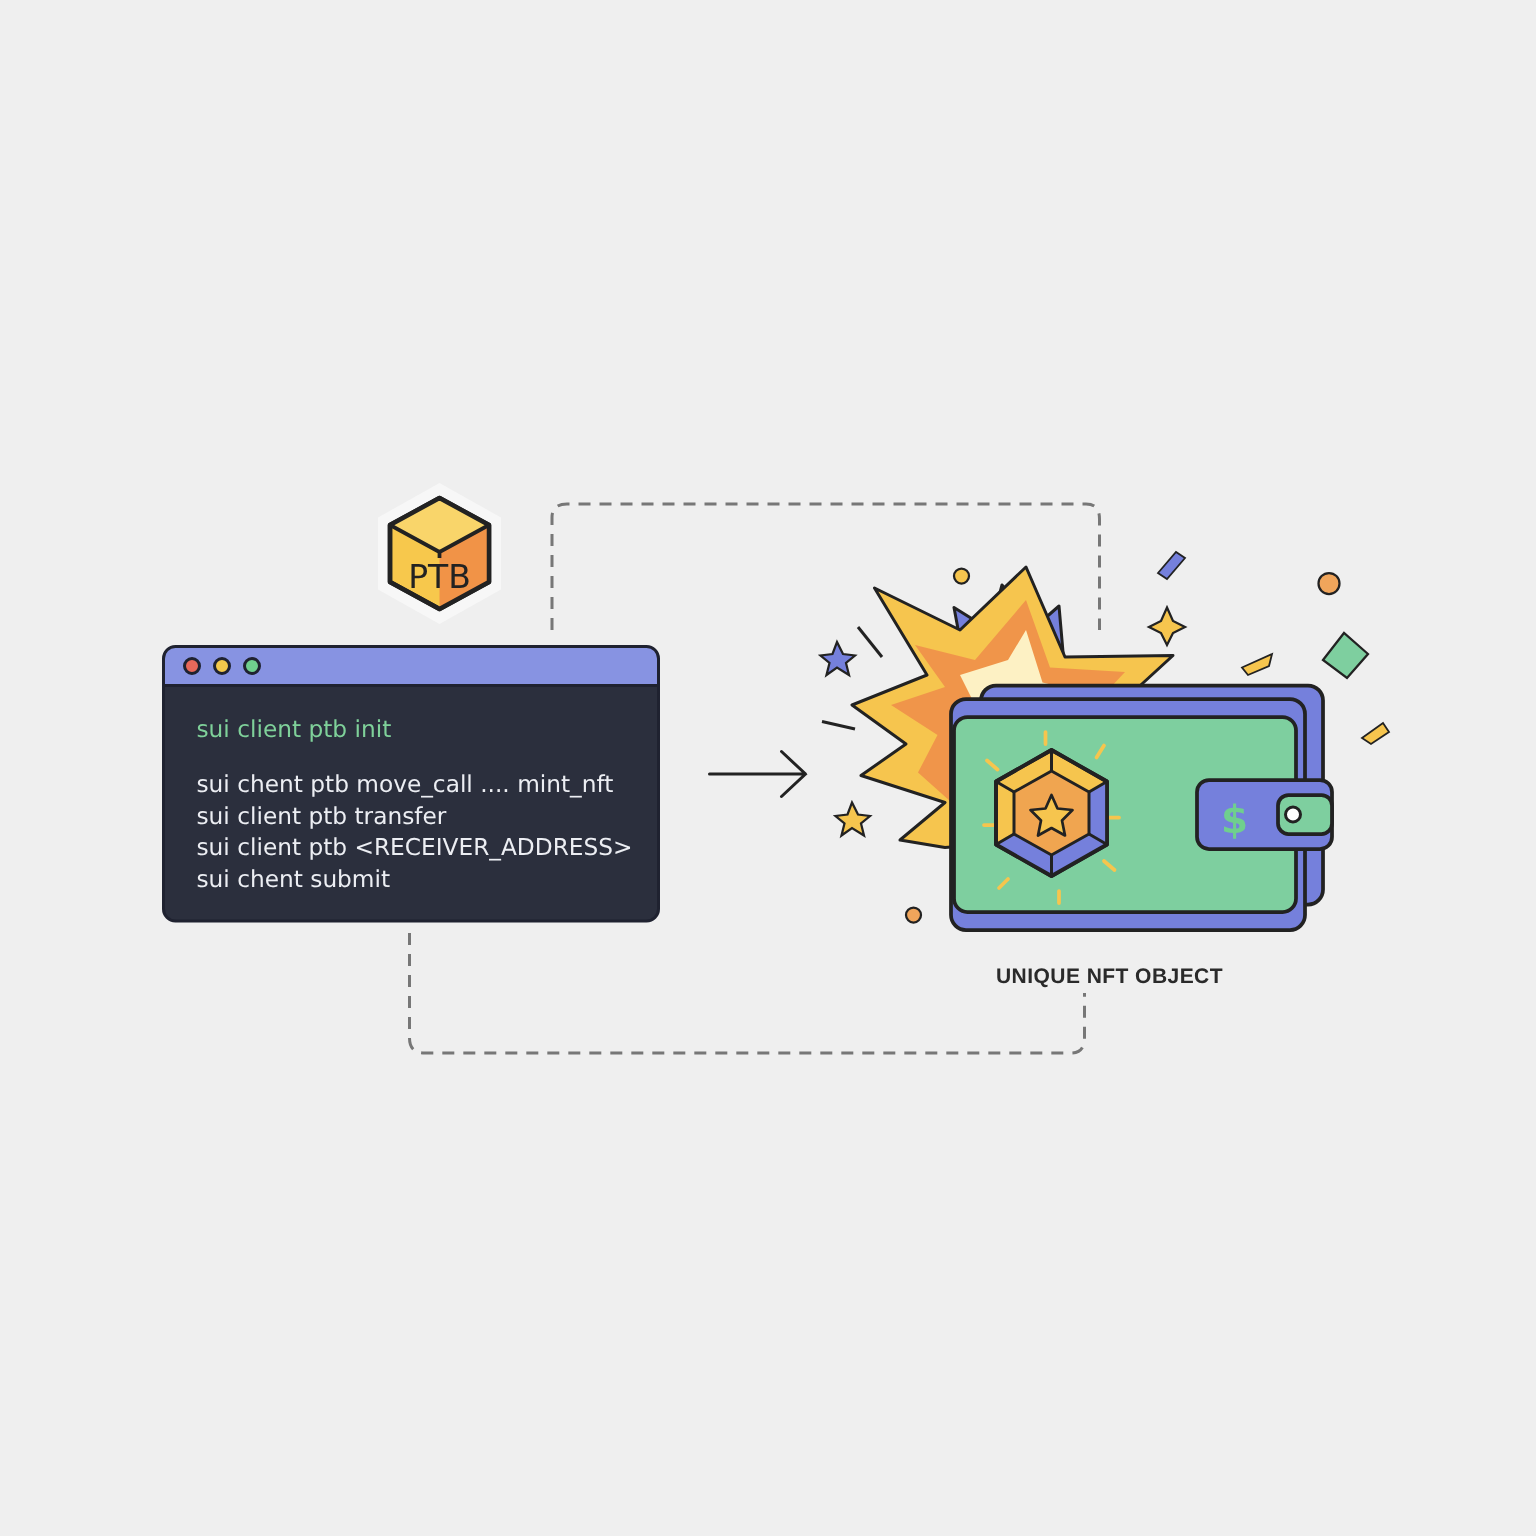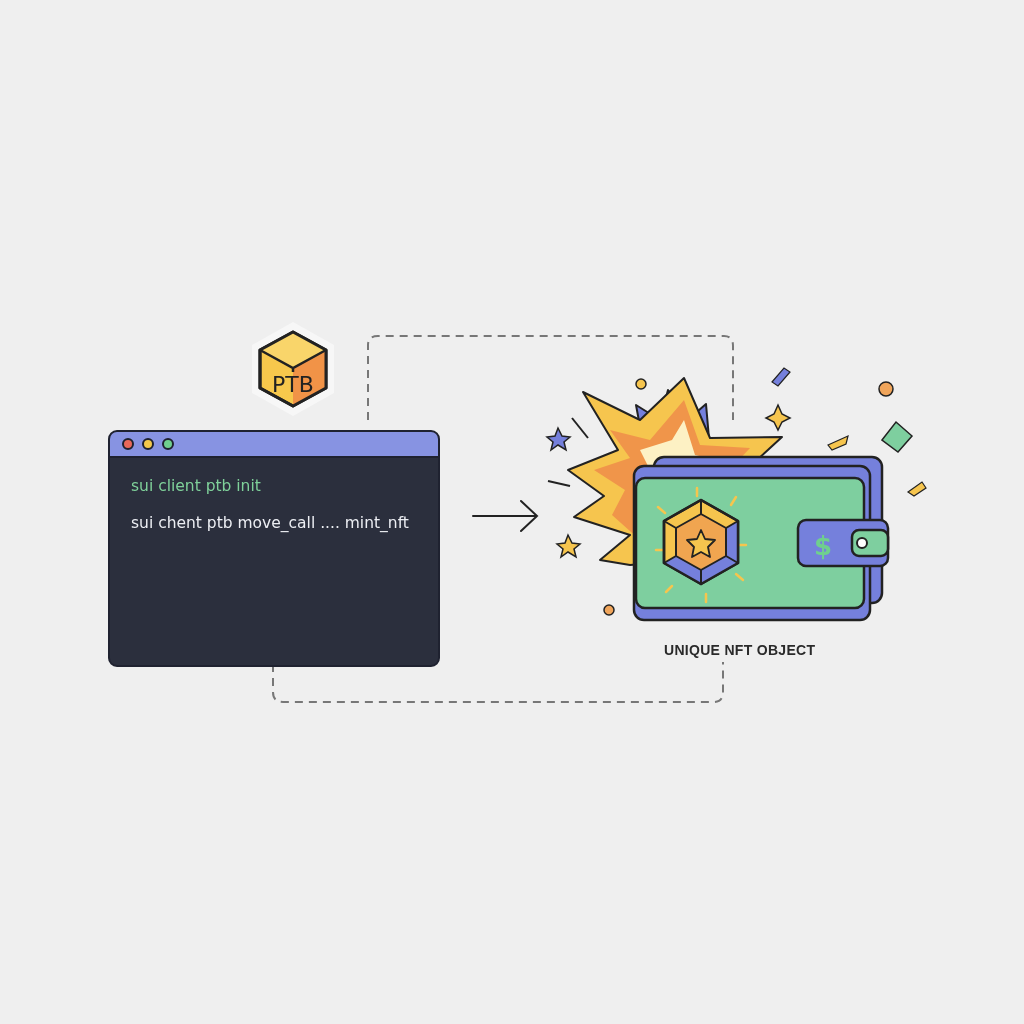--- a/index.html
+++ b/index.html
@@ -1,19 +1,19 @@
 <!DOCTYPE html>
 <html><head>
 <meta charset="utf-8">
 <style>
   html,body{margin:0;padding:0;}
   body{width:1024px;height:1024px;background:#efefef;position:relative;overflow:hidden;font-family:"DejaVu Sans",sans-serif;}
   svg.overlay{position:absolute;left:0;top:0;}
   .badge-wrap{position:absolute;left:244px;top:320px;width:98px;height:98px;}
-  .term{position:absolute;left:108px;top:430px;width:332px;height:237px;background:#2b2f3d;border:2.5px solid #1f2230;border-radius:9px;overflow:hidden;box-sizing:border-box;}
+  .term{position:absolute;left:108px;top:430px;width:332px;height:185px;background:#2b2f3d;border:2.5px solid #1f2230;border-radius:9px;overflow:hidden;box-sizing:border-box;}
   .term-bar{height:26px;background:#8793e2;border-bottom:2.5px solid #1f2230;display:flex;align-items:center;padding-left:12px;gap:8px;box-sizing:border-box;}
   .dot{width:12px;height:12px;border-radius:50%;border:2px solid #1f2230;box-sizing:border-box;}
   .term-body{padding:18px 0 0 21px;color:#eceef3;font-size:15.5px;line-height:21px;font-family:"DejaVu Sans",sans-serif;}
   .term-body .init{color:#7fd19a;margin-bottom:16px;}
   .label{position:absolute;left:664px;top:642px;font-size:14px;font-weight:bold;color:#2a2a2a;letter-spacing:0.3px;font-family:"Liberation Sans",sans-serif;}
 </style>
 </head>
 <body>
 
 <svg class="overlay" width="1024" height="1024">
@@ -35,20 +35,23 @@
 
 <div class="term">
   <div class="term-bar">
     <span class="dot" style="background:#e8685a"></span>
     <span class="dot" style="background:#f3c84b"></span>
     <span class="dot" style="background:#6fcf8e"></span>
   </div>
   <div class="term-body">
     <div class="init">sui client ptb init</div>
     <div>sui chent ptb move_call .... mint_nft</div>
+    <div>sui client ptb transfer</div>
+    <div>sui client ptb &lt;RECEIVER_ADDRESS&gt;</div>
+    <div>sui chent submit</div>
   </div>
 </div>
 
 <svg class="overlay" width="1024" height="1024" style="pointer-events:none">
   <path d="M473 516 L537 516 M521 501 L537 516 L521 531" fill="none" stroke="#222" stroke-width="2" stroke-linecap="round"></path>
 </svg>
 
 <svg class="overlay" width="1024" height="1024" style="pointer-events:none">
 
   <g stroke="#222" stroke-width="2" stroke-linejoin="round">

